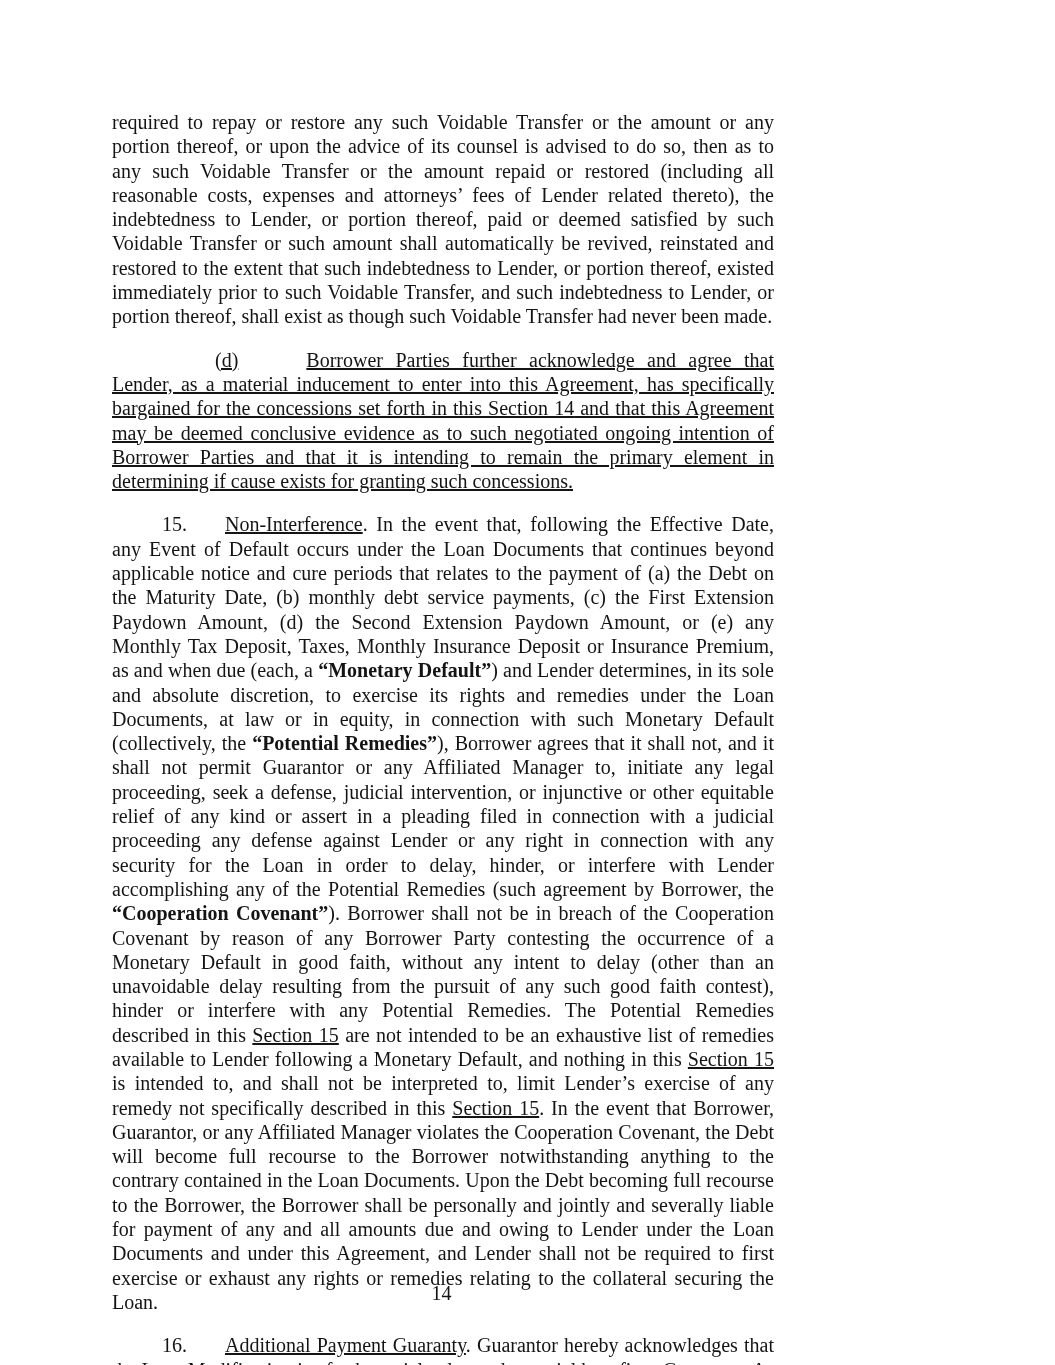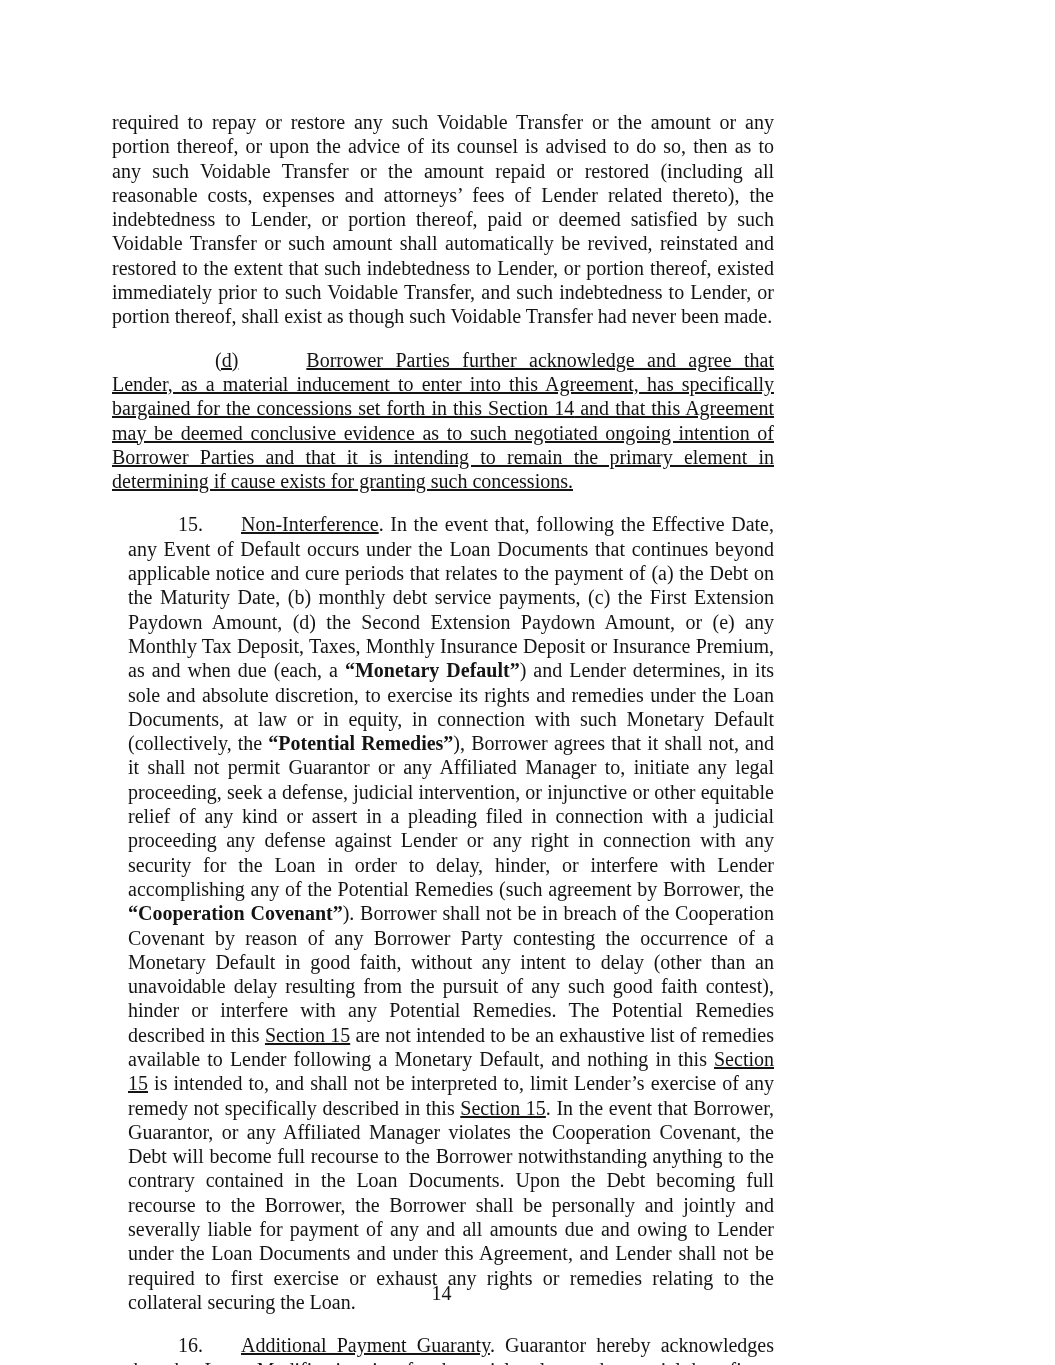--- a/index.html
+++ b/index.html
@@ -18,21 +18,21 @@
     font-size: 20px;
     line-height: 24.3px;
     color: #141414;
     overflow: hidden;
   }
   p.para {
     margin: 0 0 19px 0;
     text-align: justify;
   }
   p.indent-sub { text-indent: 103px; text-decoration: underline; }
-  p.indent-sec { text-indent: 50px; margin-left: 16px; }
+  p.indent-sec { text-indent: 50px; }
   .tab { display: inline-block; }
   .b { font-weight: bold; }
   .u { text-decoration: underline; }
   .page-number {
     position: absolute;
     bottom: 60px;
     left: 0;
     right: 0;
     text-align: center;
     font-family: Liberation Serif, serif;

